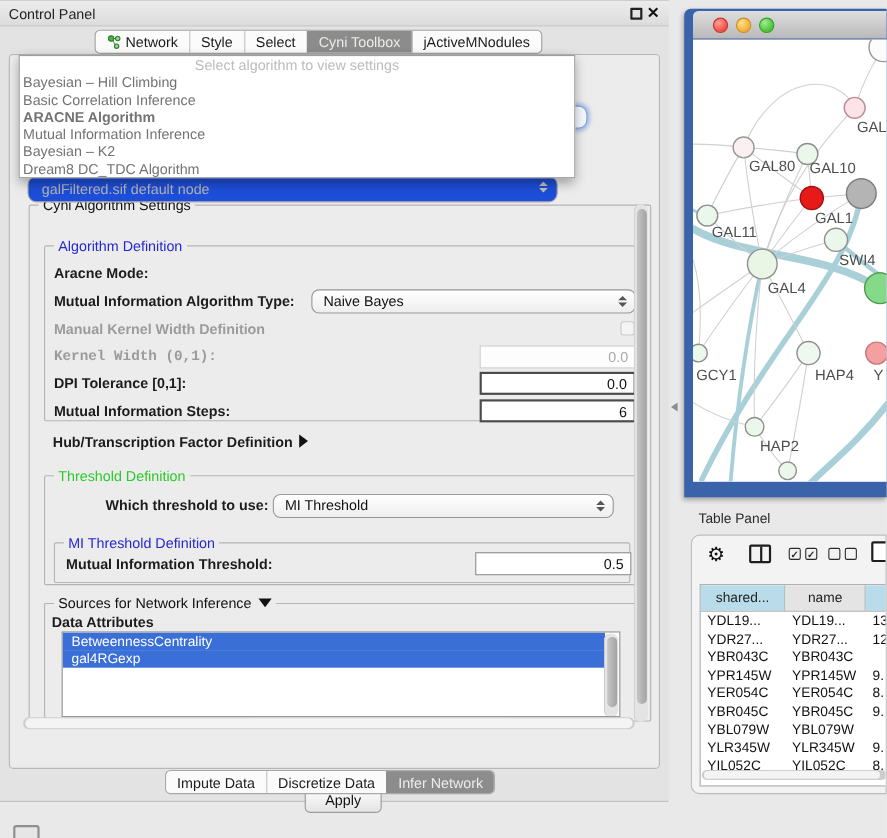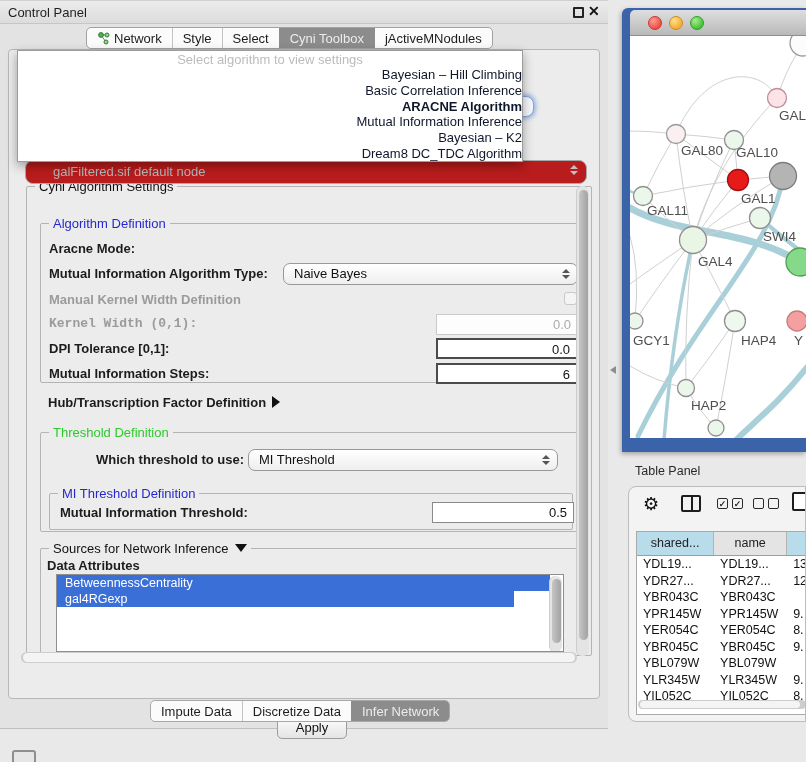--- a/index.html
+++ b/index.html
@@ -24,26 +24,26 @@
   .tab.sel { background:#8c8c8c; color:#ecece9; border-left-color:#8c8c8c; }
   .tab.sel + .tab { border-left-color:#8c8c8c; }
 
   .tab-content { left:8px; top:48px; width:592px; height:650px; background:#ececec;
         border:1px solid #b7b7b7; border-radius:4px; }
 
   
   .popup { left:17px; top:49px; width:506px; height:112px; background:#fff;
         border:1px solid #9d9d9d; box-shadow:0 4px 10px rgba(0,0,0,.35); z-index:50; }
   .popup-ph { text-align:center; color:#bcbcbc; font-size:13px; height:16px; line-height:17px; }
-  .pitem { font-size:13px; color:#0f172a; height:15.8px; line-height:15.8px; padding-left:3px; white-space:nowrap;text-align:right; }
+  .pitem { font-size:13px; color:#737373; height:15.8px; line-height:15.8px; padding-left:3px; white-space:nowrap; }
   .pitem.sel { font-weight:bold; }
 
-  .ghost-combo { left:25px; top:159px; width:562px; height:24px; background:#b91c1c;
+  .ghost-combo { left:25px; top:159px; width:482px; height:24px; background:#1d4ed8;
         border:1px solid #a9a9a9; border-radius:8px; z-index:5; color:#b6b6b6;
-        font-size:13px; line-height:22px; padding-left:27px; }
+        font-size:13px; line-height:22px; padding-left:12px; }
   .ghost-step { position:absolute; right:8px; top:4px; display:flex; flex-direction:column; gap:2px; }
   .ghost-step i, .step i { display:block; width:0; height:0; border-left:4px solid transparent; border-right:4px solid transparent; }
   .focus-frag { left:514px; top:95px; width:20px; height:21px; border:1px solid #86a5d6;
         border-radius:8px; box-shadow:0 0 4px 2px rgba(98,145,220,.6); background:#f4f7fb; z-index:4; }
 
   
   .group { border:1px solid #b4b4b4; border-radius:2px; }
   .legend { position:absolute; top:-8px; left:8px; background:#ececec; padding:0 4px;
         font-size:13px; color:#111; white-space:nowrap; }
   .legend.blue  { color:#2727cf; }
@@ -212,21 +212,21 @@
           <div class="abs field mid" style="left:382px; top:8px; width:142px;">0.5</div>
         </div>
       </div>
 
       <div class="abs group" style="left:13px; top:361px; width:546px; height:105px; border-bottom:none;">
         <span class="legend"><span>Sources for Network Inference</span><span class="tri-down"></span></span>
         <span class="abs lbl" style="left:6px; top:9px;">Data Attributes</span>
         <div class="abs listbox" style="left:15px; top:25px; width:508px; height:78px;">
           <div>
               <div class="attr-row" style="background: rgb(58, 111, 216); width: 493px;">BetweennessCentrality</div>
-              <div class="attr-row" style="background: rgb(58, 111, 216); width: 457px;">gal4RGexp</div>
+              <div class="attr-row" style="background: rgb(58, 111, 216); width: 494px;">gal4RGexp</div>
             </div>
           <div class="abs vsb-track" style="right:1px; top:1px; width:13px; height:76px;">
             <span class="vsb-thumb" style="left:2px; top:3px; width:9px; height:64px;"></span>
           </div>
         </div>
       </div>
     </div>
 
     <div class="abs vsb-track" style="left:567px; top:136px; width:13px; height:470px;">
       <span class="vsb-thumb" style="left:2px; top:4px; width:9px; height:450px;"></span>

